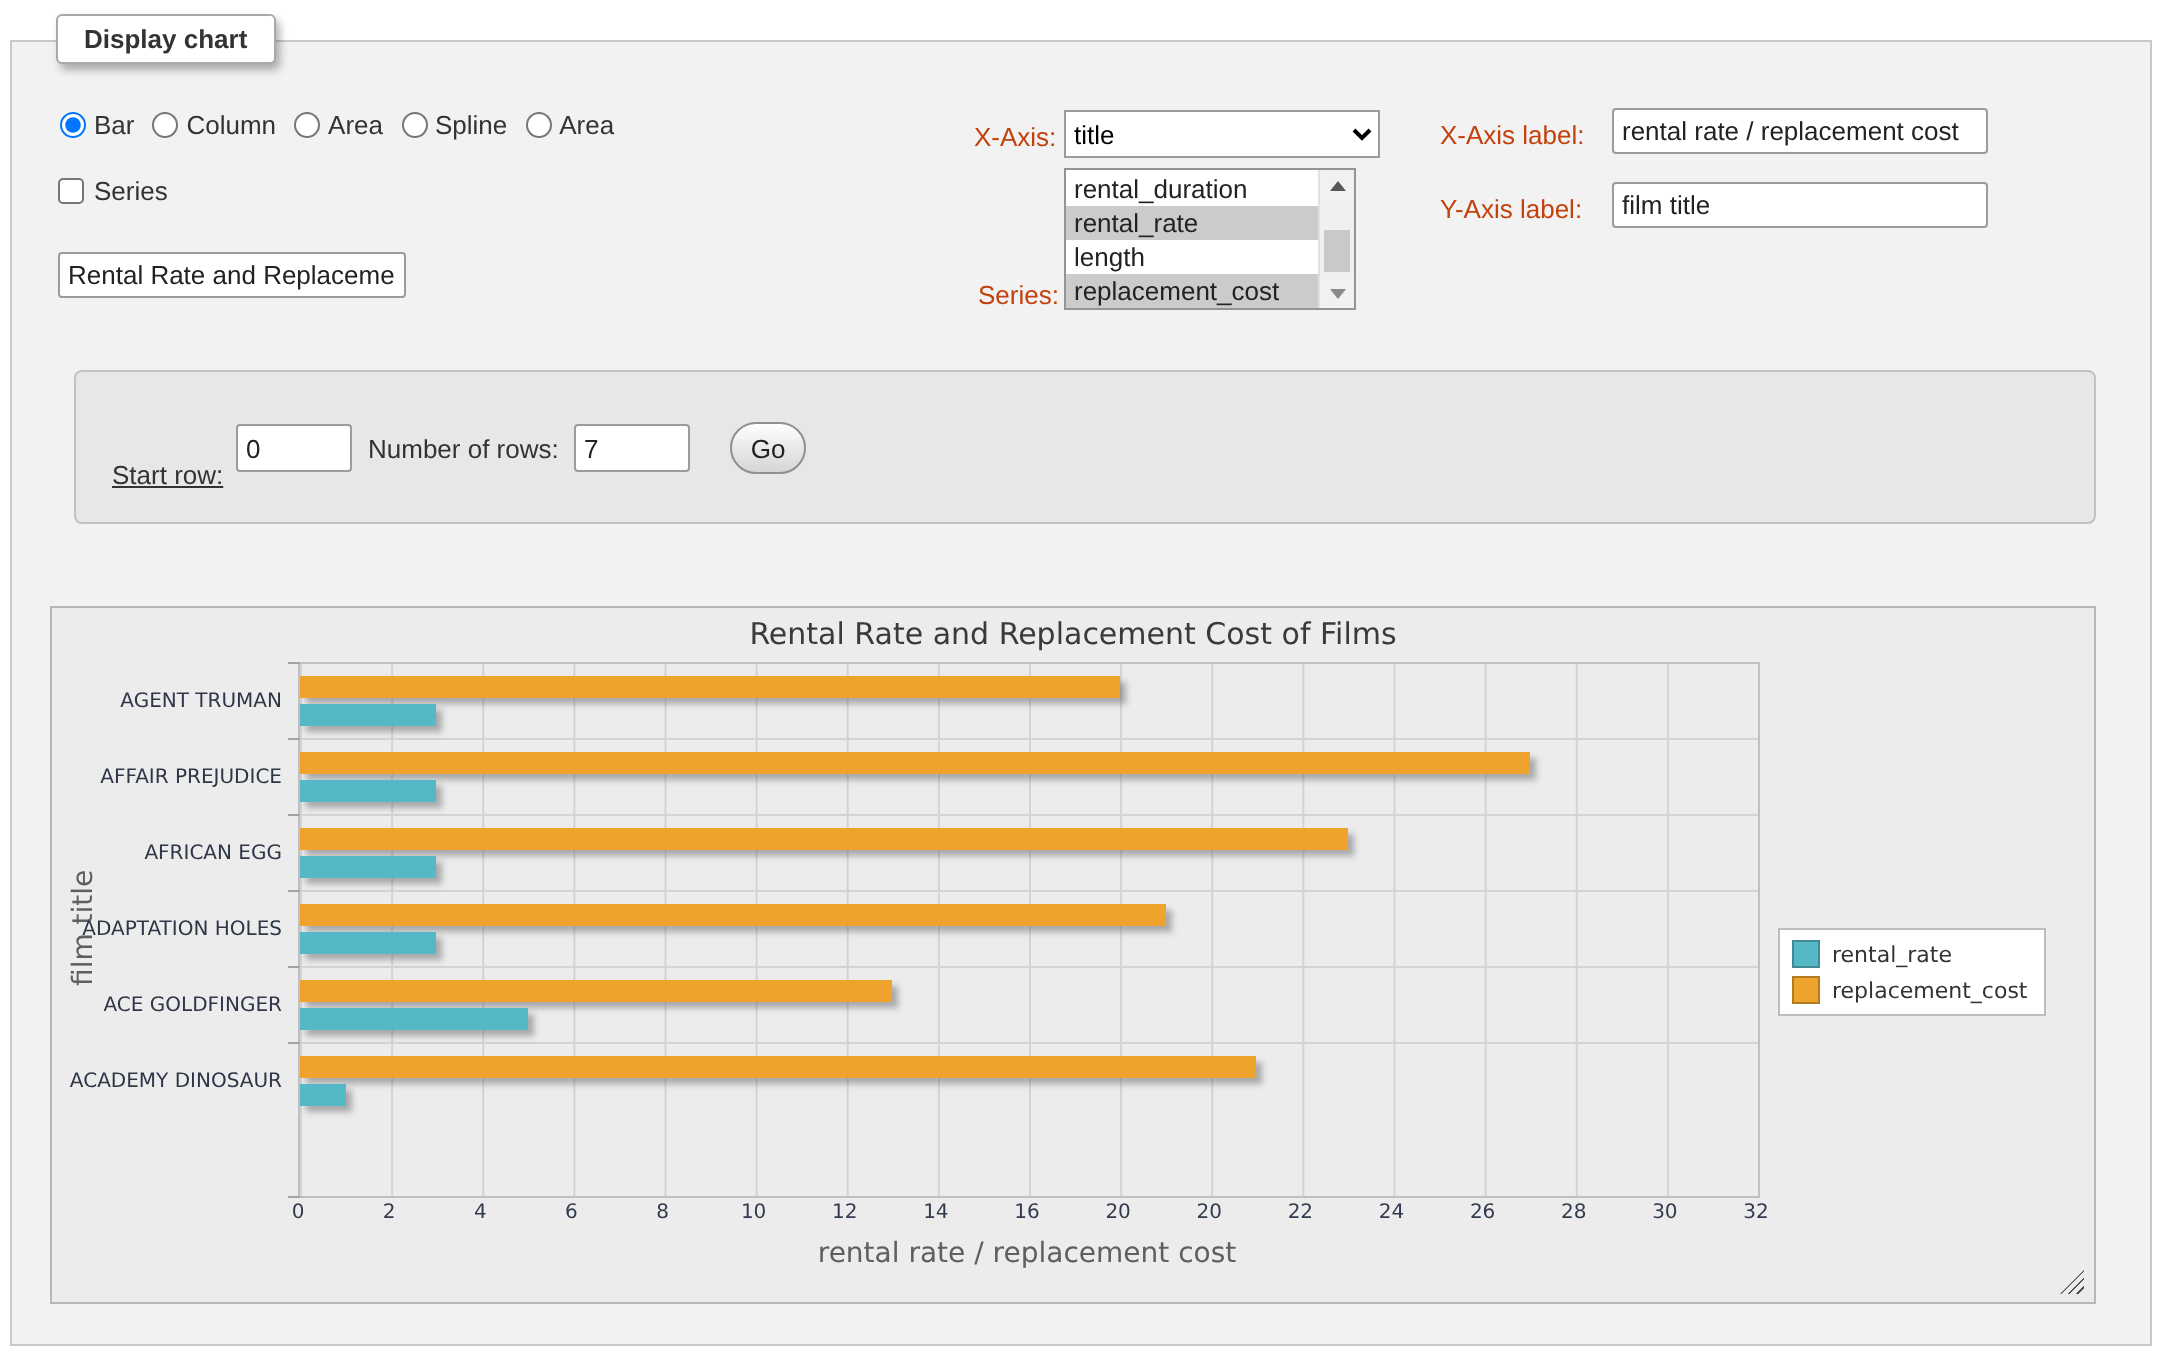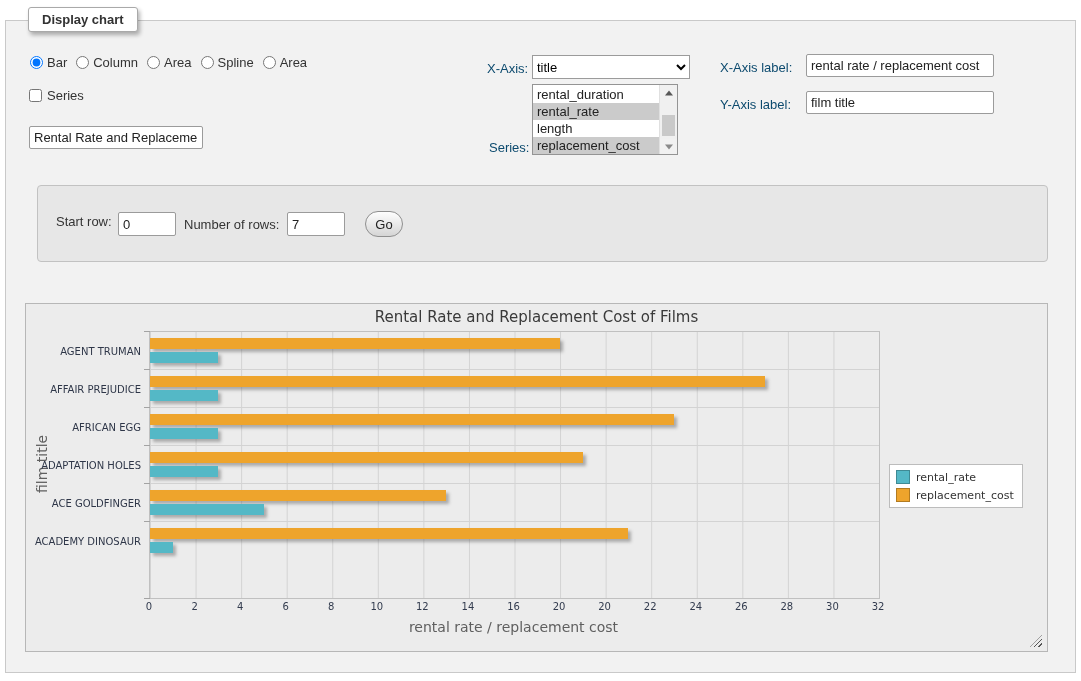--- a/index.html
+++ b/index.html
@@ -10,21 +10,21 @@
 
   .radio-row{position:absolute;left:30px;top:55px;display:flex;align-items:center;gap:9px;}
   .radio-item{display:flex;align-items:center;gap:4px;}
   .radio-item input{margin:0;}
   .check-row{position:absolute;left:29px;top:88px;display:flex;align-items:center;gap:5px;}
   .check-row input{margin:0;}
 
   input[type=text]{box-sizing:border-box;border:1px solid #9b9b9b;background:#fff;font-family:"Liberation Sans",sans-serif;font-size:13px;color:#222;padding:2px 4px;border-radius:2px;}
   .title-input{position:absolute;left:29px;top:126px;width:174px;height:23px;}
 
-  .lbl{position:absolute;white-space:nowrap;color:#0c4a6e;}
+  .lbl{position:absolute;white-space:nowrap;color:#c2410c;}
   .xaxis-lbl{left:487px;top:61px;}
   .series-lbl{left:489px;top:140px;}
   .xlab-lbl{left:720px;top:60px;}
   .ylab-lbl{left:720px;top:97px;}
 
   .xaxis-select{position:absolute;left:532px;top:55px;width:158px;height:24px;font-family:"Liberation Sans",sans-serif;font-size:13px;background:#fff;border:1px solid #9b9b9b;}
 
   .listbox{position:absolute;left:532px;top:84px;width:146px;height:71px;background:#fff;border:1px solid #949494;box-sizing:border-box;overflow:hidden;}
   .lb-items{position:absolute;left:0;top:1px;right:17px;}
   .lb-item{height:17px;line-height:17px;padding-left:4px;font-size:13px;color:#222;white-space:nowrap;overflow:hidden;}
@@ -36,21 +36,21 @@
   .arr{position:absolute;left:50%;top:50%;width:0;height:0;border-left:4px solid transparent;border-right:4px solid transparent;}
   .arr.up{transform:translate(-50%,-50%);border-bottom:5px solid #585858;}
   .arr.down{transform:translate(-50%,-50%);border-top:5px solid #8a8a8a;}
   .lb-thumb{position:absolute;left:2px;top:30px;width:13px;height:21px;background:#c9c9c9;}
 
   .xlab-input{position:absolute;left:806px;top:54px;width:188px;height:23px;}
   .ylab-input{position:absolute;left:806px;top:91px;width:188px;height:23px;}
 
   .midpanel{position:absolute;left:37px;top:185px;width:1011px;height:77px;background:#e7e7e7;border:1px solid #c2c2c2;border-radius:4px;box-sizing:border-box;}
   .mp-lbl{position:absolute;white-space:nowrap;color:#333;}
-  .startrow-lbl{left:18px;top:28px;}
+  .startrow-lbl{left:18px;top:44px;text-decoration:underline;}
   .numrows-lbl{left:146px;top:31px;}
   .startrow-input{position:absolute;left:80px;top:26px;width:58px;height:24px;}
   .numrows-input{position:absolute;left:249px;top:26px;width:58px;height:24px;}
   .go-btn{position:absolute;left:327px;top:25px;width:38px;height:26px;border-radius:13px;border:1px solid #8f8f8f;background:linear-gradient(#fefefe,#d5d5d5);font-family:"Liberation Sans",sans-serif;font-size:13px;color:#222;cursor:pointer;padding:0;}
 
   .chartpanel{position:absolute;left:25px;top:303px;width:1023px;height:349px;background:#ececec;border:1px solid #b7b7b7;box-sizing:border-box;font-family:"DejaVu Sans",sans-serif;}
   .chart-title{position:absolute;left:0;top:4px;width:100%;text-align:center;font-size:15px;color:#3a3a3a;}
   .plot{position:absolute;left:123px;top:27px;width:729px;height:266px;border:1px solid #c0c0c0;box-sizing:content-box;
         background-image:linear-gradient(to right,#d3d3d3 1px,transparent 1px);background-size:6.25% 100%;}
   .plot::after{content:"";position:absolute;left:-6px;bottom:-1px;width:6px;height:1px;background:#a3a3a3;}

